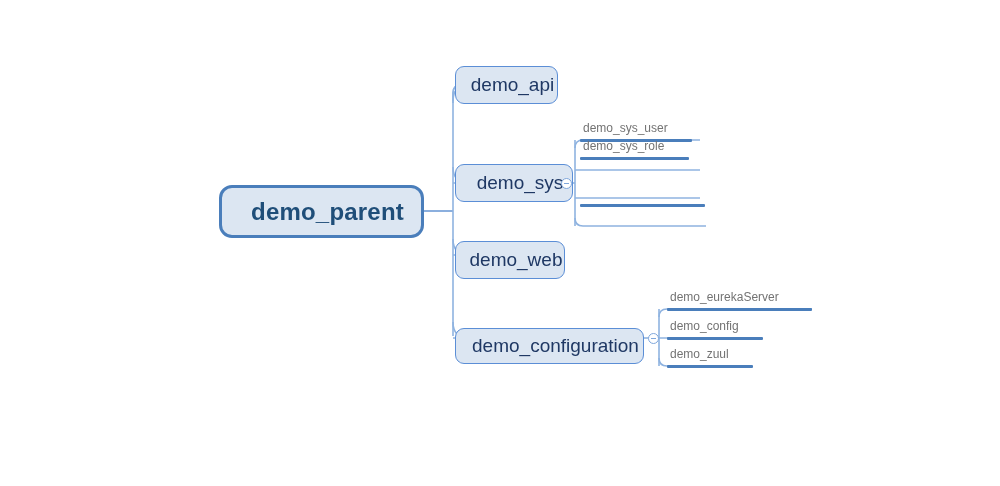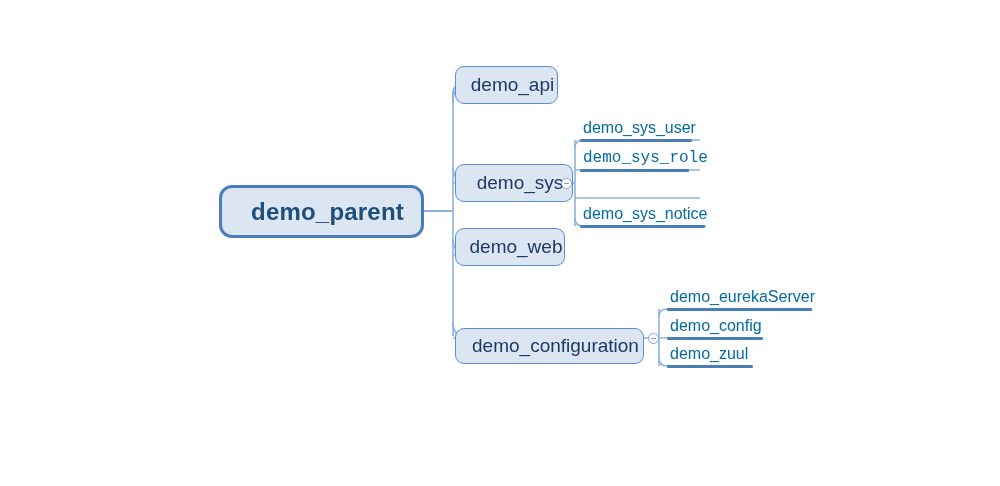--- a/index.html
+++ b/index.html
@@ -61,22 +61,22 @@
   }
 
   
   .leaf {
     position: absolute;
     box-sizing: border-box;
     white-space: nowrap;
   }
   .leaf-text {
     display: block;
-    font-size: 16px;
-    color: #0369a1;
+    font-size: 12px;
+    color: #737373;
     line-height: 20px;
     padding: 0 3px 1px 3px;
   }
   .leaf-rule {
     display: block;
     height: 3px;
     background: #4a7ebb;
     border-radius: 1px;
   }
 
@@ -162,42 +162,41 @@
 
   <div class="node node-child" style="left:455px; top:66px; width:103px; height:38px;">
     <span>demo_api</span>
   </div>
 
   <div class="node node-child" style="left:455px; top:164px; width:118px; height:38px;">
     <span>demo_sys</span>
   </div>
   <div class="toggle" style="left:561px; top:178px;"></div>
 
-  <div class="node node-child" style="left:455px; top:228px; width:110px; height:38px;">
+  <div class="node node-child" style="left:455px; top:241px; width:110px; height:38px;">
     <span>demo_web</span>
   </div>
 
   <div class="node node-child" style="left:455px; top:328px; width:189px; height:36px;">
     <span>demo_configuration</span>
   </div>
   <div class="toggle" style="left:648px; top:333px;"></div>
 
   <div class="leaf" style="left:580px; top:118px; width:112px;">
     <span class="leaf-text">demo_sys_user</span>
     <span class="leaf-rule"></span>
   </div>
 
-  <div class="leaf" style="left:580px; top:148px; width:109px;font-family:Liberation Mono, monospace;">
+  <div class="leaf" style="left:580px; top:136px; width:109px;">
     <span class="leaf-text">demo_sys_role</span>
     <span class="leaf-rule"></span>
   </div>
 
 
   <div class="leaf" style="left:580px; top:204px; width:125px;">
-    <span class="leaf-text">demo_sys_notice</span>
     <span class="leaf-rule"></span>
   </div>
 
   <div class="leaf" style="left:667px; top:287px; width:145px;">
     <span class="leaf-text">demo_eurekaServer</span>
     <span class="leaf-rule"></span>
   </div>
 
   <div class="leaf" style="left:667px; top:316px; width:96px;">
     <span class="leaf-text">demo_config</span>

